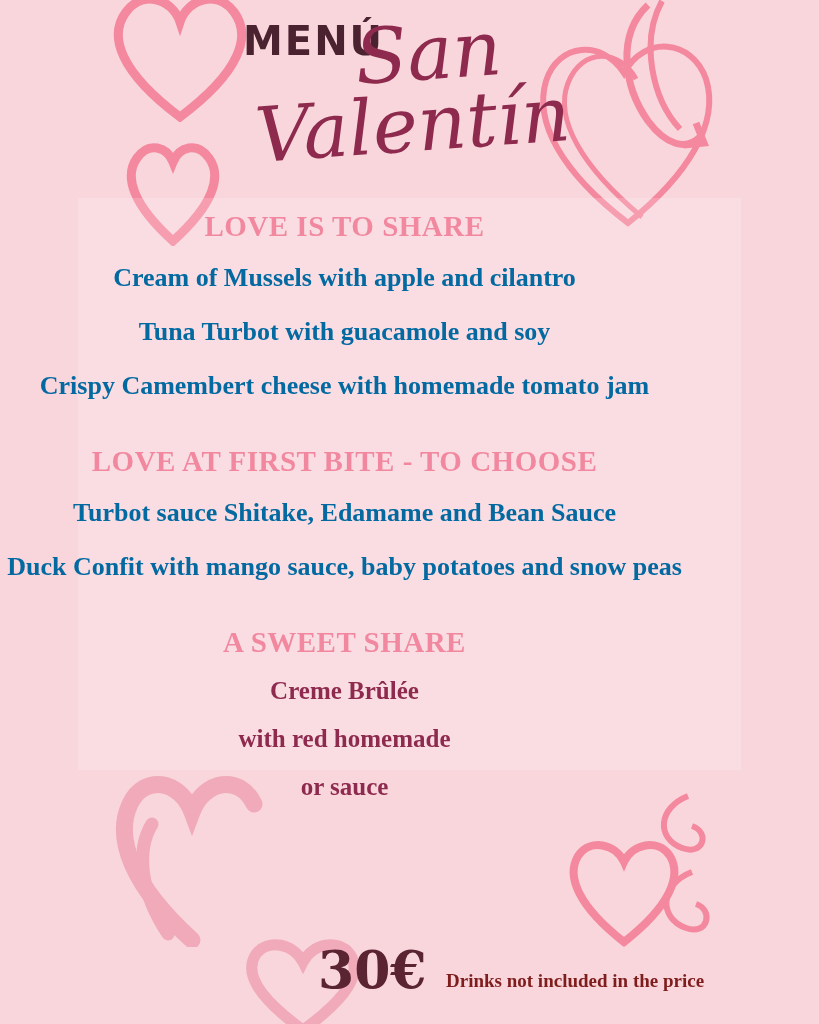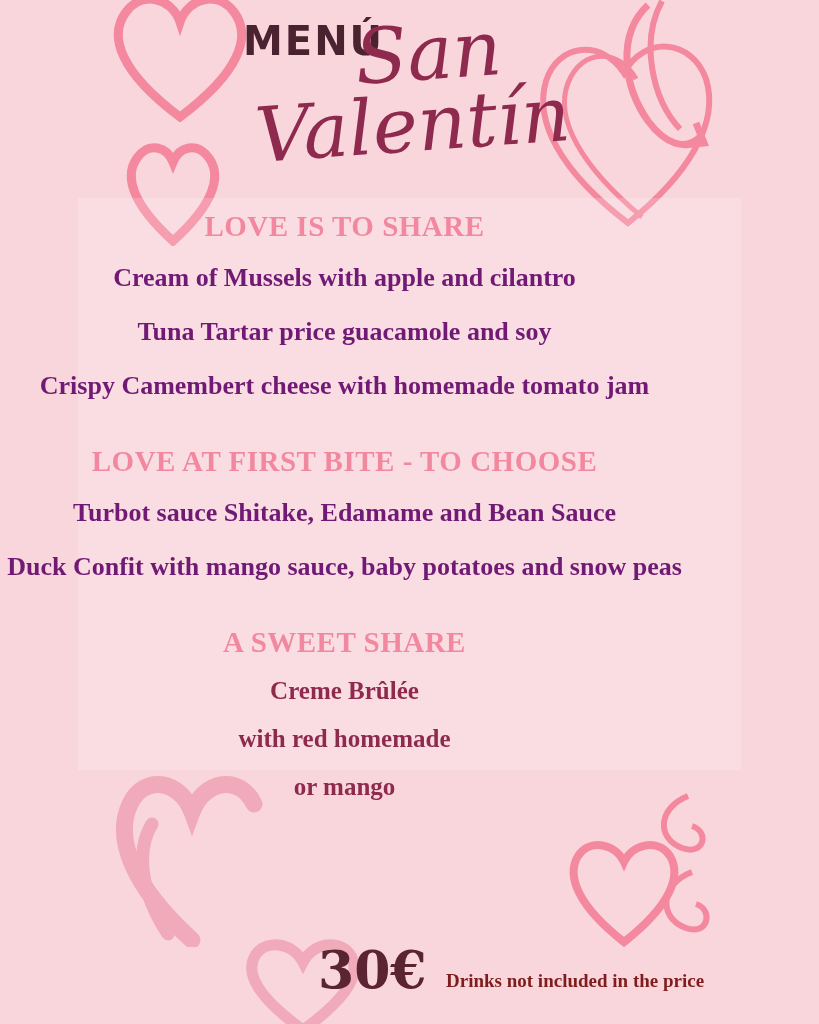--- a/index.html
+++ b/index.html
@@ -88,21 +88,21 @@
   }
   .section-title {
     color: #f2889f;
     font-weight: bold;
     font-size: 29px;
     letter-spacing: 0.5px;
     margin: 0;
     padding: 14px 0 8px 0;
   }
   .dish {
-    color: #701a75;
+    color: #0369a1;
     font-weight: bold;
     font-size: 26px;
     margin: 0;
     padding: 12px 0;
   }
   .sorbet {
     color: #8e2a4e;
     font-weight: bold;
     font-size: 26px;
     margin: 0;
@@ -190,36 +190,36 @@
   <div class="header">
     <div class="menu-word">MENÚ</div>
     <div class="script-san">San</div>
     <div class="script-val">Valentín</div>
   </div>
 
   <div class="menu-body">
 
     <div class="section-title">LOVE IS TO SHARE</div>
     <div class="dish">Cream of Mussels with apple and cilantro</div>
-    <div class="dish">Tuna Tartar price guacamole and soy</div>
+    <div class="dish">Tuna Turbot with guacamole and soy</div>
     <div class="dish">Crispy Camembert cheese with homemade tomato jam</div>
 
 
     <div class="gap-lg"></div>
 
     <div class="section-title">LOVE AT FIRST BITE - TO CHOOSE</div>
     <div class="dish">Turbot sauce Shitake, Edamame and Bean Sauce</div>
     <div class="dish">Duck Confit with mango sauce, baby potatoes and snow peas</div>
 
     <div class="gap-lg"></div>
 
     <div class="section-title">A SWEET SHARE</div>
     <div class="dessert-line">Creme Brûlée</div>
     <div class="dessert-line">with red homemade</div>
-    <div class="dessert-line">or mango</div>
+    <div class="dessert-line">or sauce</div>
   </div>
 
   <div class="price-row">
     <div class="price">30€</div>
     <div class="disclaimer">Drinks not included in the price</div>
   </div>
 
 </div>
 
 </body></html>

